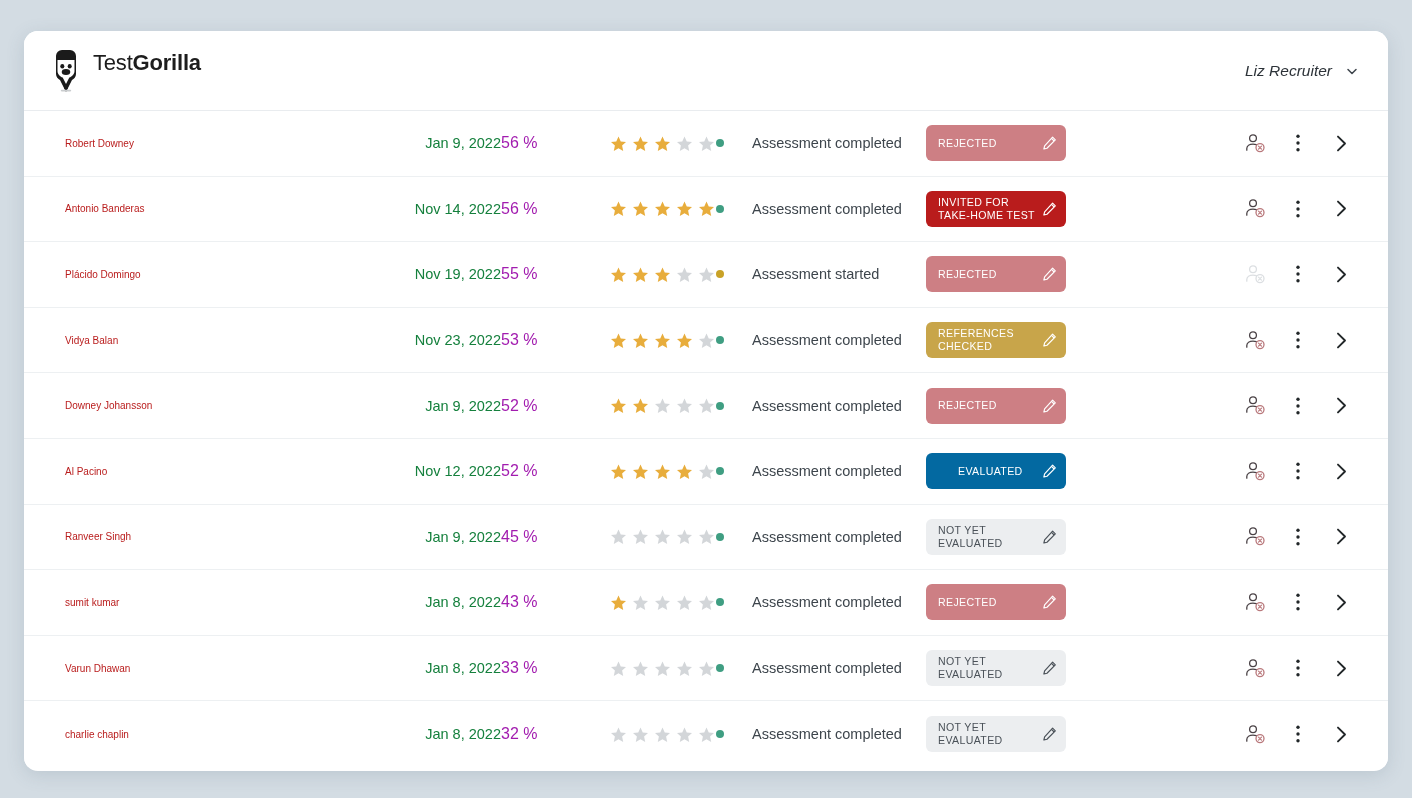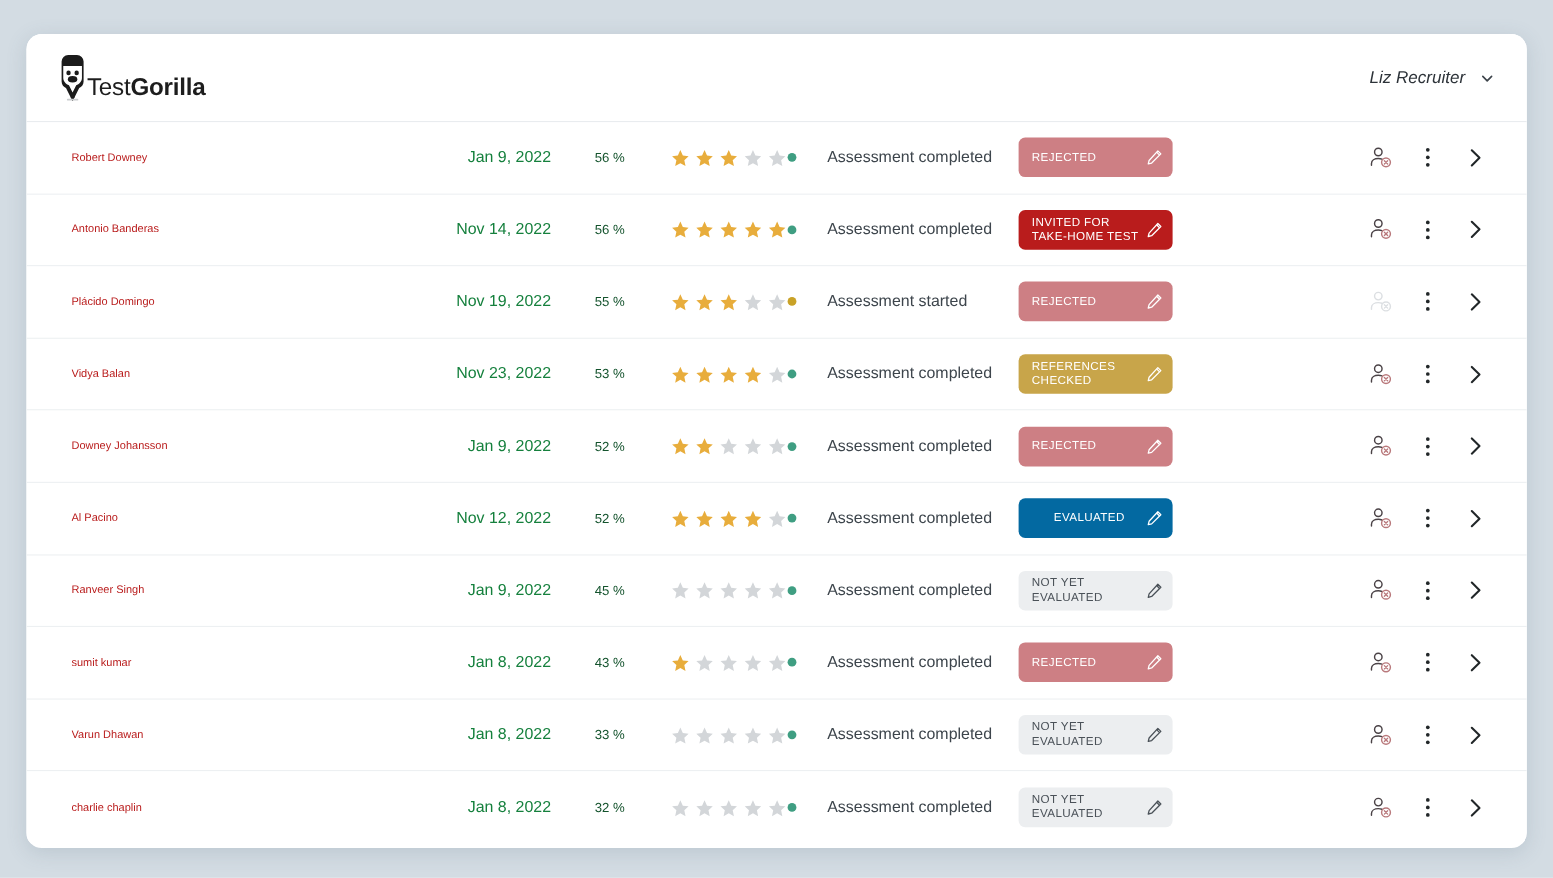--- a/index.html
+++ b/index.html
@@ -34,23 +34,23 @@
     position: relative;
     height: 80px;
     background: #ffffff;
     border-bottom: 1px solid #e9ecef;
     display: flex;
     align-items: center;
   }
 
   .logo-wrap {
     display: flex;
-    align-items: flex-end;
+    align-items: flex-start;
     margin-left: 29px;
-    gap: 0;
+    gap: 14px;
     cursor: pointer;
   }
   .logo-mark { width: 26px; height: 42px; display: block; }
   .logo-text {
     font-size: 22px;
     color: #1d1d1d;
     letter-spacing: -0.2px;
     white-space: nowrap;
   }
   .logo-text .bold { font-weight: bold; }
@@ -132,23 +132,23 @@
   }
   .c-date {
     width: 112px;
     text-align: right;
     font-size: 14.5px;
     color: #15803d;
     white-space: nowrap;
   }
   .c-score {
     width: 67px;
-    text-align: right;
-    font-size: 12px;
-    color: #14532d;
+    text-align: left;
+    font-size: 16px;
+    color: #a21caf;
     white-space: nowrap;
   }
   .c-stars {
     width: 148px;
     padding-left: 42px;
     display: flex;
     gap: 5px;
   }
   .star { width: 17px; height: 17px; display: block; }
   .c-status {

